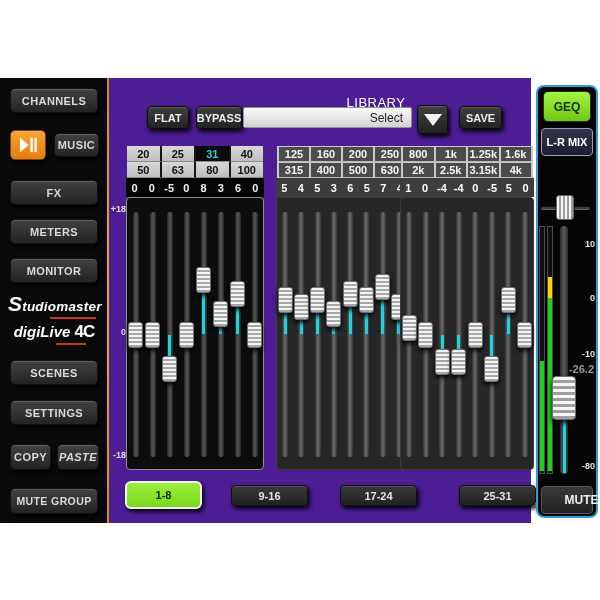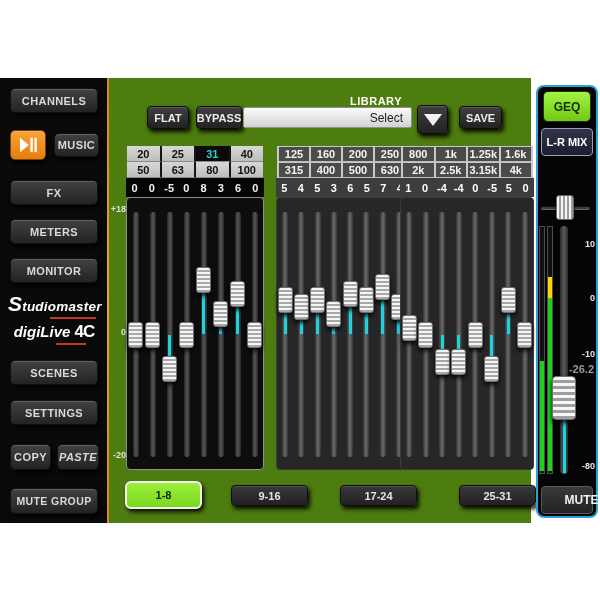--- a/index.html
+++ b/index.html
@@ -1,18 +1,18 @@
 <!DOCTYPE html>
 <html><head>
 <meta charset="utf-8">
 <style>
   * { margin:0; padding:0; box-sizing:border-box; }
   body { font-family:"Liberation Sans", sans-serif; background:#fff; }
   .stage { position:relative; width:600px; height:600px; background:#fff; overflow:hidden; }
-  .device { position:absolute; top:78px; left:0; width:531px; height:445px; background:#4d7c0f; }
+  .device { position:absolute; top:78px; left:0; width:531px; height:445px; background:#4c1d95; }
 
   
   .sidebar { position:absolute; left:0; top:0; width:107px; height:445px; background:#0a0a0a; }
   .divider { position:absolute; left:107px; top:0; width:2px; height:445px; background:linear-gradient(180deg,#d98a12,#f2a62a,#d98a12); }
   .sbtn {
     position:absolute; display:flex; align-items:center; justify-content:center;
     background:linear-gradient(180deg,#414141,#232323);
     border:1px solid #101010; border-radius:5px;
     box-shadow:inset 0 1px 0 rgba(255,255,255,.18), 2px 3px 4px rgba(0,0,0,.9);
     color:#d9d9d9; font-size:11px; font-weight:bold; letter-spacing:.4px; cursor:default;
@@ -43,21 +43,21 @@
     background:linear-gradient(180deg,#3f3f3f,#222);
     border:1px solid #0c0c0c; border-radius:4px;
     box-shadow:inset 0 1px 0 rgba(255,255,255,.16), 2px 3px 4px rgba(0,0,0,.9);
     color:#ececec; font-size:11px; font-weight:bold;
   }
   .t-flat   { left:147px; top:28px; width:42px; height:23px; }
   .t-bypass { left:196px; top:28px; width:46px; height:23px; }
   .t-save   { left:459px; top:28px; width:43px; height:23px; }
   .t-arrow  { left:417px; top:27px; width:31px; height:29px; }
   .t-arrow .tri { width:0; height:0; border-left:9px solid transparent; border-right:9px solid transparent; border-top:12px solid #f2f2f2; }
-  .lib-label { position:absolute; left:340px; top:17px; width:72px; text-align:center; color:#fff; font-size:11px; font-weight:bold; letter-spacing:.5px; }
+  .lib-label { position:absolute; left:340px; top:17px; width:72px; text-align:center; color:#fff; font-size:13px; font-weight:normal; letter-spacing:.5px; }
   .lib-select {
     position:absolute; left:243px; top:29px; width:169px; height:21px;
     background:linear-gradient(180deg,#fbfbfb,#d2d2d2); border:1px solid #8f8f8f; border-radius:2px;
     display:flex; align-items:center; justify-content:flex-end; padding-right:8px;
     color:#222; font-size:12px;
   }
 
   
   .eqscale { position:absolute; width:20px; text-align:right; color:#e0e0e0; font-size:9px; font-weight:bold; }
   .es-top { left:106px; top:126px; } .es-mid { left:106px; top:249px; } .es-bot { left:106px; top:372px; }
@@ -163,21 +163,21 @@
     <div class="tbtn t-bypass">BYPASS</div>
     <div class="lib-label">LIBRARY</div>
     <div class="lib-select">Select</div>
     <div class="tbtn t-arrow">
         <div class="tri"></div>
       </div>
     <div class="tbtn t-save">SAVE</div>
 
     <div class="eqscale es-top">+18</div>
     <div class="eqscale es-mid">0</div>
-    <div class="eqscale es-bot">-20</div>
+    <div class="eqscale es-bot">-18</div>
 
     <div id="eq-groups">
         <div class="eq-group active" style="left: 126px; width: 138px;">
           <div class="freq-row fr1">
             <div class="fcell">20</div>
             <div class="fcell">25</div>
             <div class="fcell sel">31</div>
             <div class="fcell">40</div>
           </div>
           <div class="freq-row fr2">

